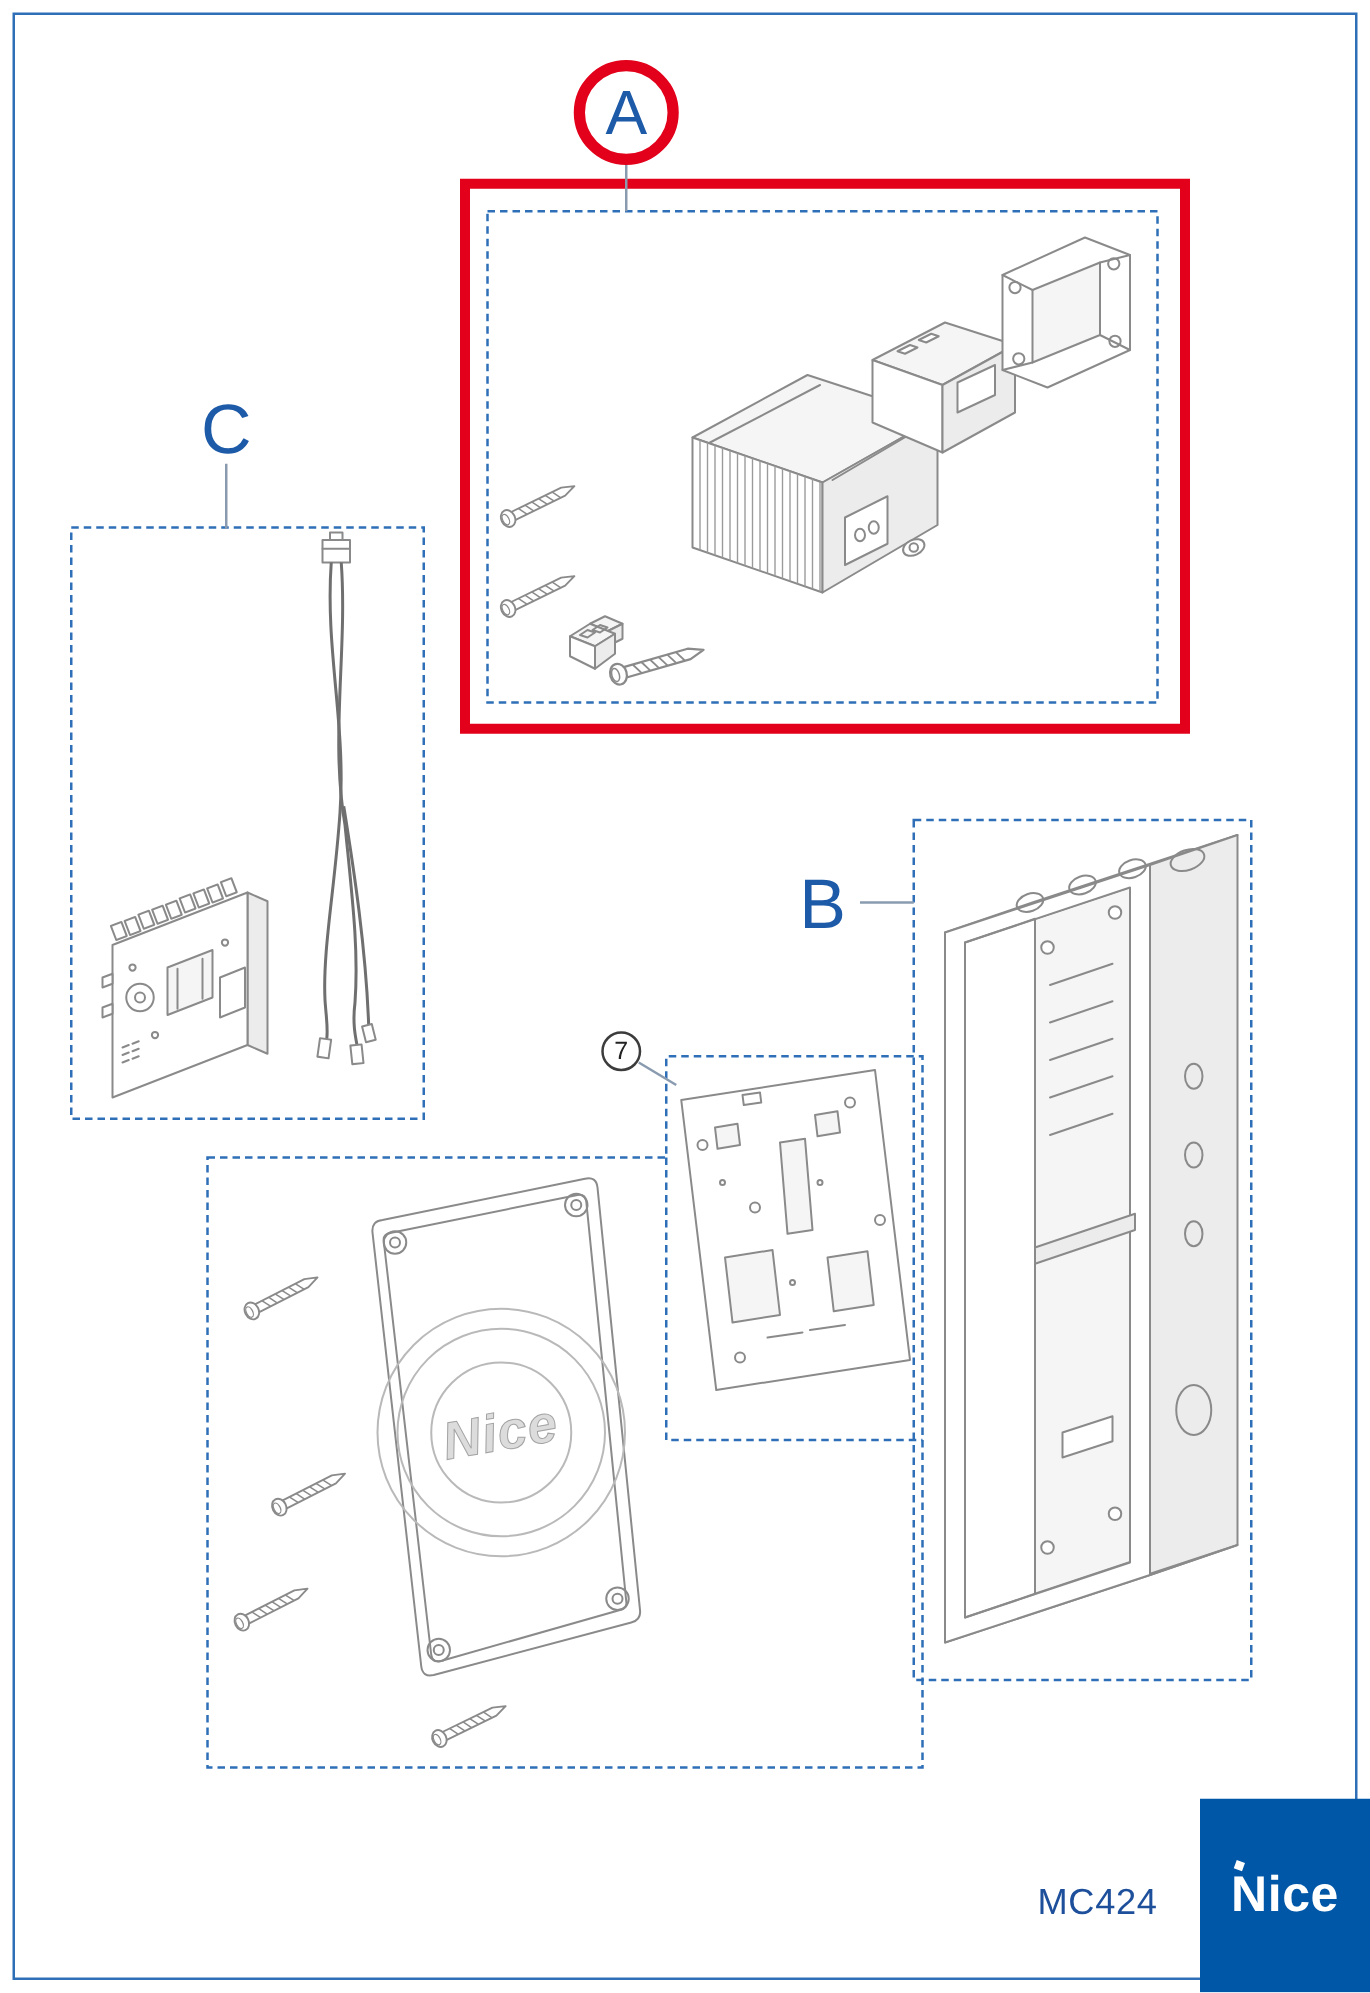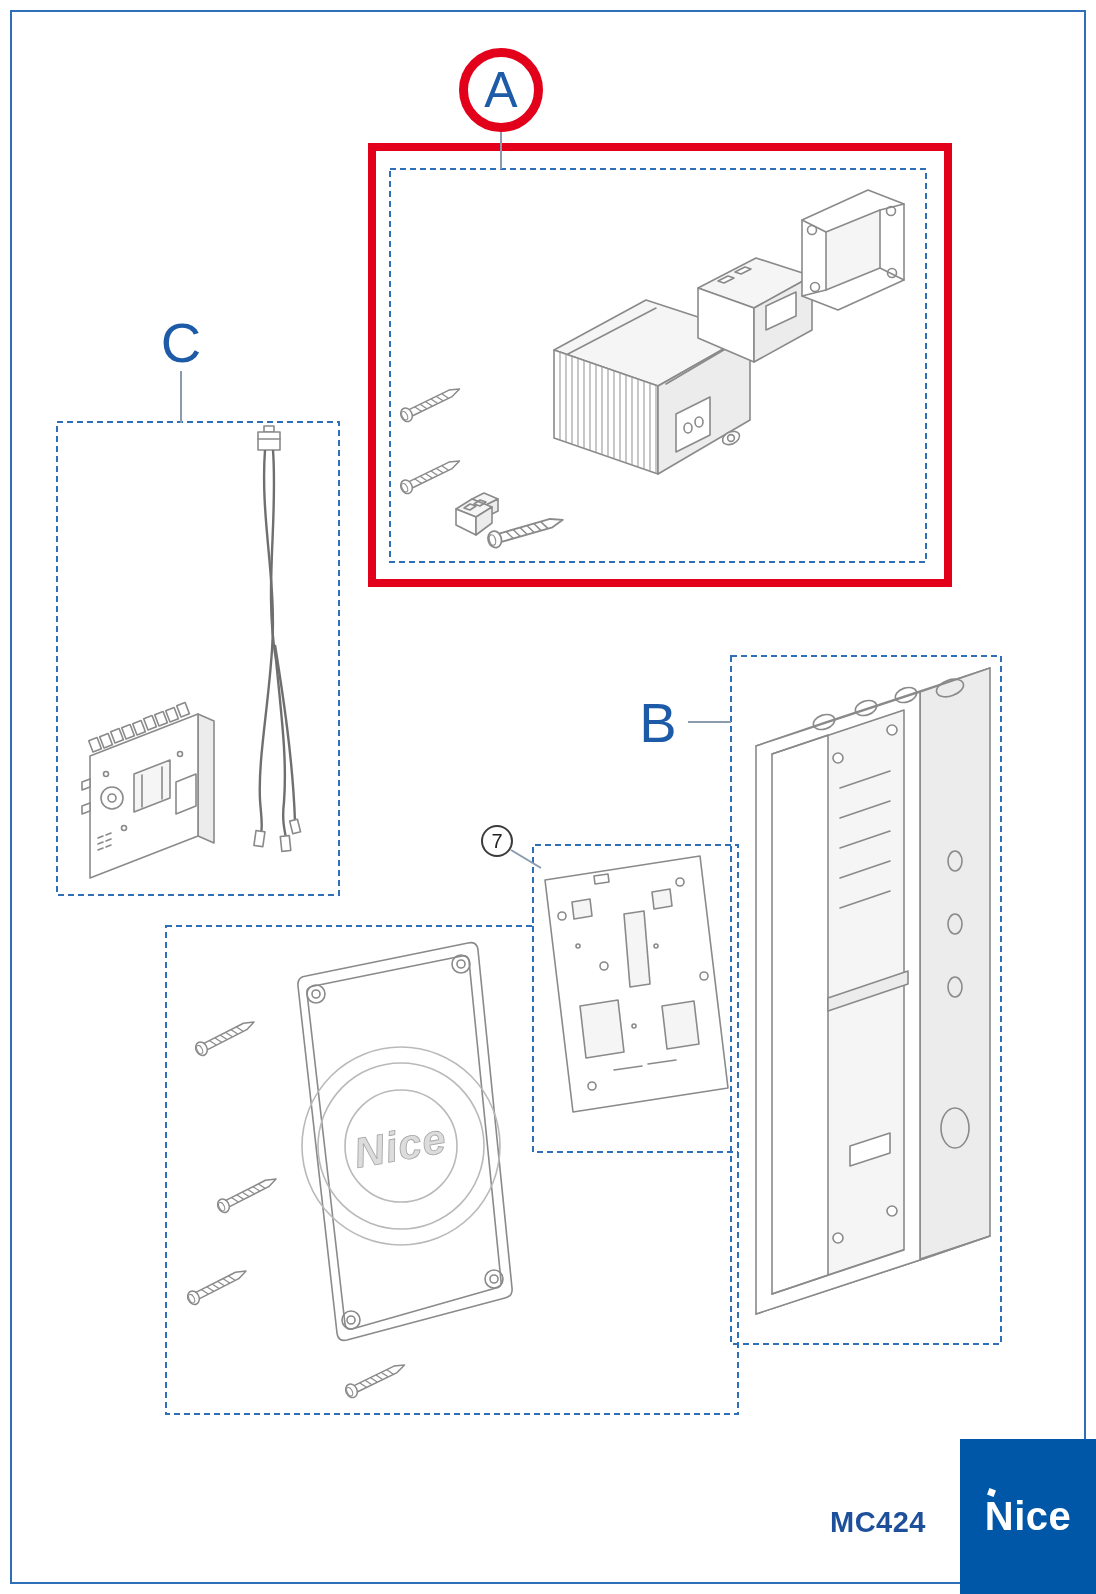--- a/index.html
+++ b/index.html
@@ -21,21 +21,21 @@
                  fill:#dcdcdc; stroke:#a3a3a3; stroke-width:0.8; letter-spacing:1px; }
 
   
   .callout { position:absolute; display:flex; align-items:center; justify-content:center; color:#1d5aa8; z-index:5; }
   .ring-a { left:459px; top:48px; width:84px; height:84px; border:9px solid #e2001a; border-radius:50%;
             font-size:50px; font-weight:500; background:#fff; }
   .label-c { left:141px; top:312px; width:80px; height:60px; font-size:56px; font-weight:500; }
   .label-b { left:618px; top:692px; width:80px; height:60px; font-size:56px; font-weight:500; }
   .badge-7 { left:481px; top:825px; width:32px; height:32px; border:2.5px solid #3c3c3c; border-radius:50%;
              color:#222; font-size:20px; background:#fff; }
-  .model { position:absolute; top:1506px; right:170px; font-size:29px; color:#1d4f9b; letter-spacing:.5px; z-index:5;font-weight:bold; }
+  .model { position:absolute; top:1506px; right:170px; font-size:29px; color:#1d4f9b; letter-spacing:.5px; z-index:5; }
   .brand-box { position:absolute; right:0; bottom:0; width:136px; height:155px; background:#0056a7;
                display:flex; align-items:center; justify-content:center; z-index:6; }
   .brand-text { color:#fff; font-size:40px; font-weight:bold; letter-spacing:.5px; }
   .brand-tick { position:absolute; left:28px; top:50px; width:7px; height:7px; background:#fff; transform:rotate(20deg); }
 </style>
 </head>
 <body>
 
 <div class="page">
   <div class="page-border"></div>

